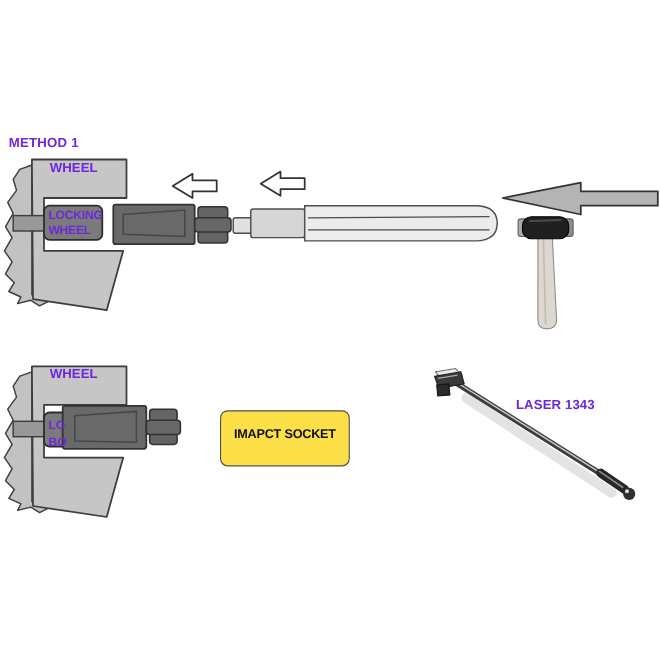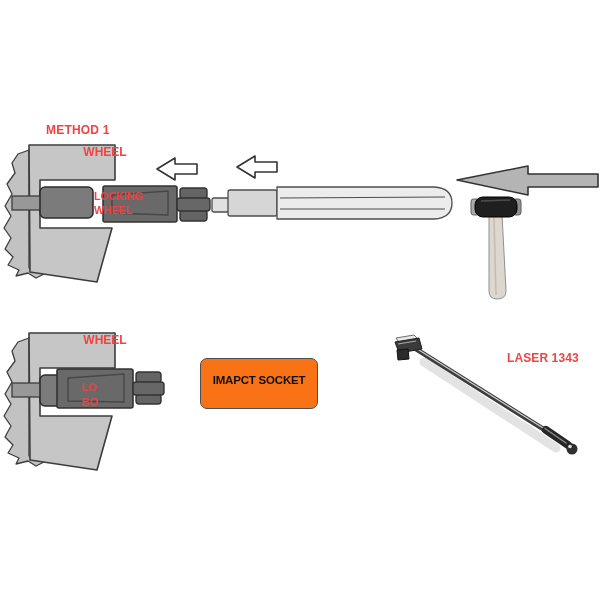--- a/index.html
+++ b/index.html
@@ -2,38 +2,38 @@
 <html><head>
 <meta charset="utf-8">
 <style>
   html,body{margin:0;padding:0;background:#ffffff;}
   .canvas{
     position:relative;width:600px;height:600px;background:#ffffff;overflow:hidden;
     font-family:"Liberation Sans",sans-serif;
   }
   .canvas svg{position:absolute;left:0;top:0;}
   .label{
-    position:absolute;font-weight:700;color:#ef4444;
-    font-family:"Liberation Sans",sans-serif;white-space:pre;line-height:1.15;margin-left:38px;
+    position:absolute;font-weight:700;color:#6d28d9;
+    font-family:"Liberation Sans",sans-serif;white-space:pre;line-height:1.15;
   }
   .method-title{left:8px;top:124px;font-size:12px;letter-spacing:.2px;}
   .wheel-label-top{left:24px;top:146px;width:86px;text-align:center;font-size:12px;}
   .wheel-label-bottom{left:24px;top:334px;width:86px;text-align:center;font-size:12px;}
-  .bolt-label{left:56px;top:189px;font-size:11px;line-height:14px;letter-spacing:-.2px;}
+  .bolt-label{left:44px;top:189px;font-size:11px;line-height:14px;letter-spacing:-.2px;}
   .bolt-label-partial{left:44px;top:380px;font-size:11px;line-height:15px;}
   .impact-box{
-    position:absolute;left:200px;top:358px;width:118px;height:51px;
-    background:#f97316;border:1.5px solid #4f4f4f;border-radius:7px;
+    position:absolute;left:200px;top:373px;width:118px;height:51px;
+    background:#fde047;border:1.5px solid #4f4f4f;border-radius:7px;
     display:flex;align-items:center;justify-content:center;box-sizing:border-box;
   }
   .impact-box .label-inner{
     font-weight:700;color:#101010;font-size:11.5px;letter-spacing:-.2px;
     font-family:"Liberation Sans",sans-serif;position:relative;top:-4px;
   }
-  .laser-label{left:469px;top:352px;font-size:12px;letter-spacing:.1px;}
+  .laser-label{left:469px;top:362px;font-size:12px;letter-spacing:.1px;}
 </style>
 </head>
 <body>
 
 <div class="canvas">
 
   <svg width="600" height="600" viewBox="0 0 600 600">
 
     <g>
       <path d="M29,150 L18,154 L12,163 L15,173 L7,184 L12,194 L5,206 L11,216 L4,228 L11,238 L5,249 L13,257 L8,265 L19,270 L16,276 L28,273 L36,278 L44,274 L29,268 Z" fill="#c2c2c2" stroke="#3d3d3d" stroke-width="1.3" stroke-linejoin="round"></path>

